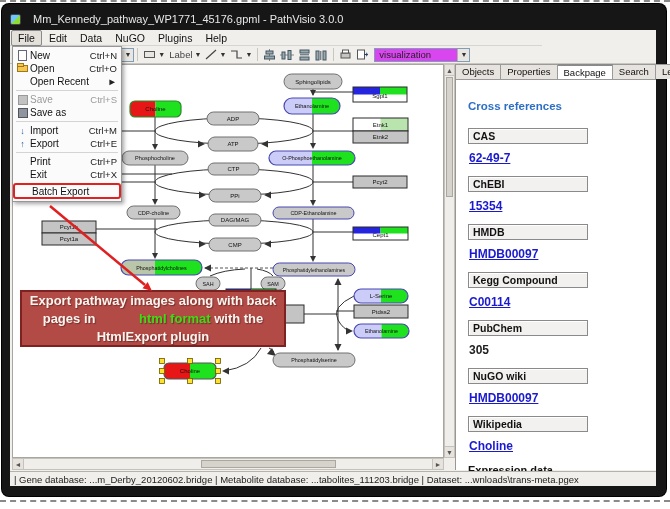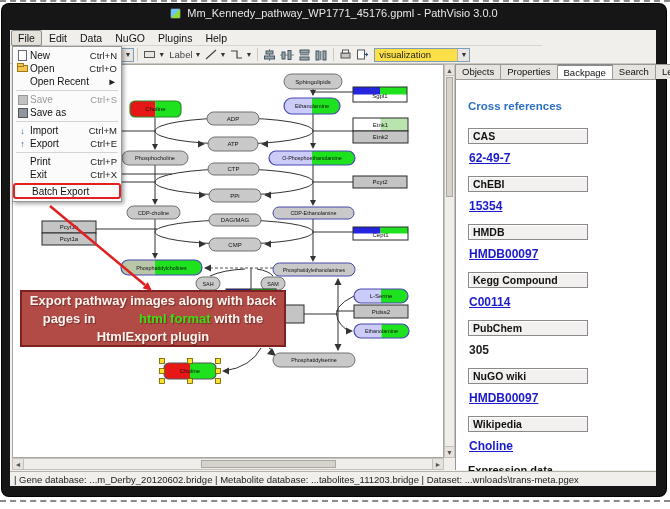--- a/index.html
+++ b/index.html
@@ -4,33 +4,33 @@
 <style>
   * { margin:0; padding:0; box-sizing:border-box; }
   html,body { background:#fff; font-family:"Liberation Sans", sans-serif; }
   #stage { position:relative; width:670px; height:509px; overflow:hidden; background:#fff; }
 
   .page-dash-top { position:absolute; left:0; top:0; width:670px; height:0; border-top:2px dashed #8a8a8a; }
   .page-dash-bottom { position:absolute; left:0; top:500px; width:670px; height:0; border-top:2px dashed #8a8a8a; }
 
   
   #frame { position:absolute; left:2px; top:4px; width:664px; height:492px; background:#161616; border-radius:7px; box-shadow:0 0 0 1px #000; }
-  #titlebar { position:absolute; left:10px; top:4px; width:648px; height:18px; display:flex; align-items:center; gap:6px; color:#e8e8e8; font-size:11px;justify-content:center; }
+  #titlebar { position:absolute; left:10px; top:10px; width:648px; height:18px; display:flex; align-items:center; gap:12px; color:#e8e8e8; font-size:11px; }
   .app-icon { width:11px; height:11px; border-radius:2px; background:linear-gradient(135deg,#6ec6ff 45%,#8ede35 55%); border:1px solid #444; }
 
   #winbody { position:absolute; left:10px; top:30px; width:646px; height:456px; background:#f1efec; }
 
   
   #menubar { position:absolute; left:10px; top:30px; width:532px; height:16px; background:#f1efec; border-bottom:1px solid #d8d5d0; display:flex; align-items:center; font-size:10.5px; color:#111; }
   .mb-item { padding:1px 6px; margin-left:1px; }
   .mb-item.open { border:1px solid #8a8a8a; background:#e4e1db; border-radius:2px; }
 
   
   #toolbar { position:absolute; left:10px; top:46px; width:646px; height:18px; background:#f1efec; border-bottom:1px solid #c9c6c0; display:flex; align-items:center; font-size:10px; color:#222; padding-left:4px; }
-  .combo { height:14px; background:#fde047; border:1px solid #7f9db9; display:flex; align-items:center; font-size:9.5px; }
+  .combo { height:14px; background:#d946ef; border:1px solid #7f9db9; display:flex; align-items:center; font-size:9.5px; }
   .combo .cv { padding:0 4px; flex:1; white-space:nowrap; }
   .combo .ca { width:12px; height:12px; background:#e9e6e1; border-left:1px solid #b5b2ac; font-size:7px; display:flex; align-items:center; justify-content:center; color:#333; }
   .tsep { width:1px; height:13px; background:#c9c6c0; margin:0 3px; }
   .tbtn { display:flex; align-items:center; gap:2px; padding:0 2px; height:15px; color:#444; font-size:9.5px; }
   .tbtn .dd { font-size:7px; color:#333; }
   .glyph { display:inline-block; }
 
   
   #canvas { position:absolute; left:12px; top:64px; width:432px; height:394px; background:#fff; border:1px solid #a9a6a0; z-index:1; }
   #canvas svg { display:block; }

